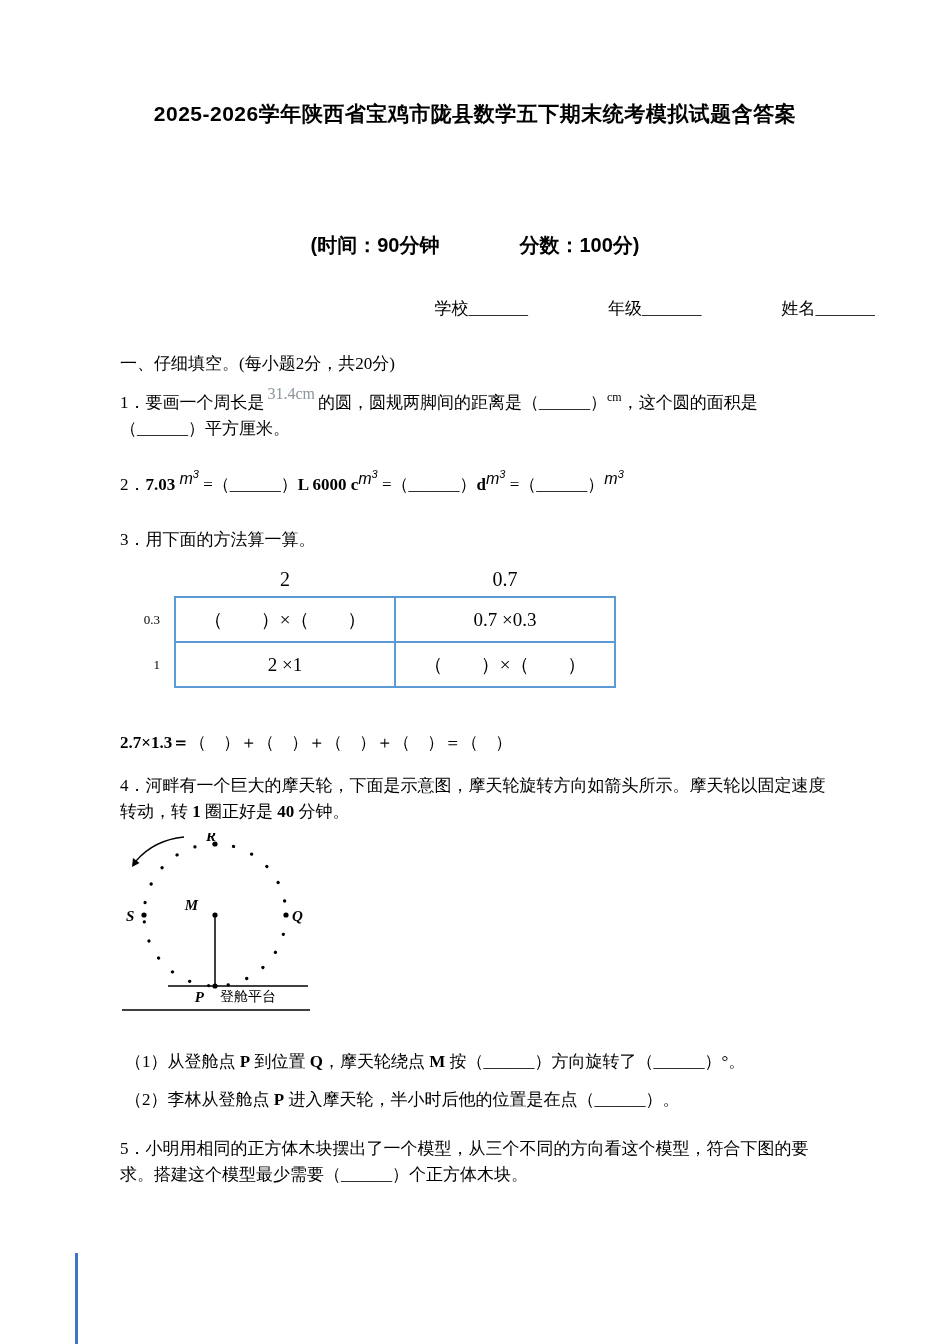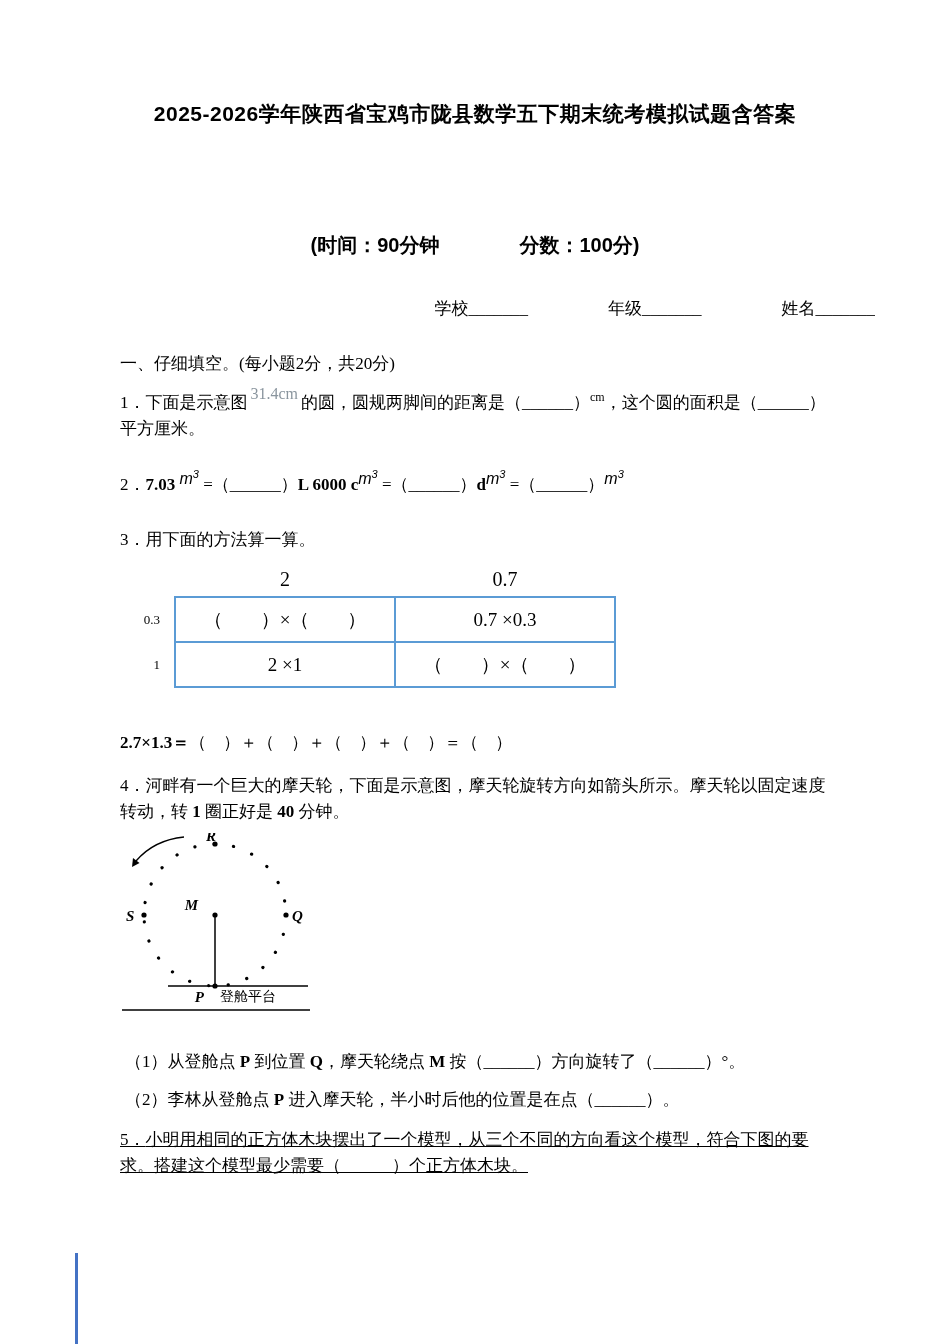--- a/index.html
+++ b/index.html
@@ -63,21 +63,21 @@
   .t3 .c2 { width: 220px; }
   .expr { margin-top: 42px; }
   .expr .lhs { font-weight: 700; }
   .q4 { margin-top: 16px; }
   .diagram-wrap { margin: 8px 0 0 45px; }
   .dlabel { font-family: "Liberation Serif", serif; font-style: italic; font-weight: bold; font-size: 15px; }
   .dtext  { font-family: "Liberation Serif", serif; font-size: 14px; }
   .sub { margin: 0 50px; line-height: 1.6; }
   .sub1 { margin-top: 18px; }
   .sub2 { margin-top: 10px; }
-  .q5 { margin-top: 14px; text-decoration: underline; }
+  .q5 { margin-top: 23px; }
   .left-bar {
     position: absolute;
     left: 0;
     top: 1253px;
     width: 3px;
     height: 91px;
     background: #4472c4;
   }
   b { font-weight: 700; }
 </style>
@@ -94,21 +94,21 @@
 
   <div class="fields">
     <span>学校_______</span>
     <span>年级_______</span>
     <span>姓名_______</span>
   </div>
 
   <div class="sec">一、仔细填空。(每小题2分，共20分)</div>
 
   <p class="q q1">
-    <span>1．</span><span>下面是示意图</span><span class="ann">31.4cm</span><span>的圆，圆规两脚间的距离是（______）</span><sup class="cm-sup">cm</sup><span>，这个圆的面积是（______）平方厘米。</span>
+    <span>1．</span><span>要画一个周长是</span><span class="ann">31.4cm</span><span>的圆，圆规两脚间的距离是（______）</span><sup class="cm-sup">cm</sup><span>，这个圆的面积是（______）平方厘米。</span>
   </p>
 
   <p class="q q2">
     <span>2．</span><b>7.03</b>
     <span class="mi"><i>m</i><sup>3</sup></span><span> =（______）</span><b>L 6000 c</b><span class="mi"><i>m</i><sup>3</sup></span><span> =（______）</span><b>d</b><span class="mi"><i>m</i><sup>3</sup></span><span> =（______）</span><span class="mi"><i>m</i><sup>3</sup></span>
   </p>
 
   <p class="q q3t">
     <span>3．</span><span>用下面的方法算一算。</span>
   </p>

